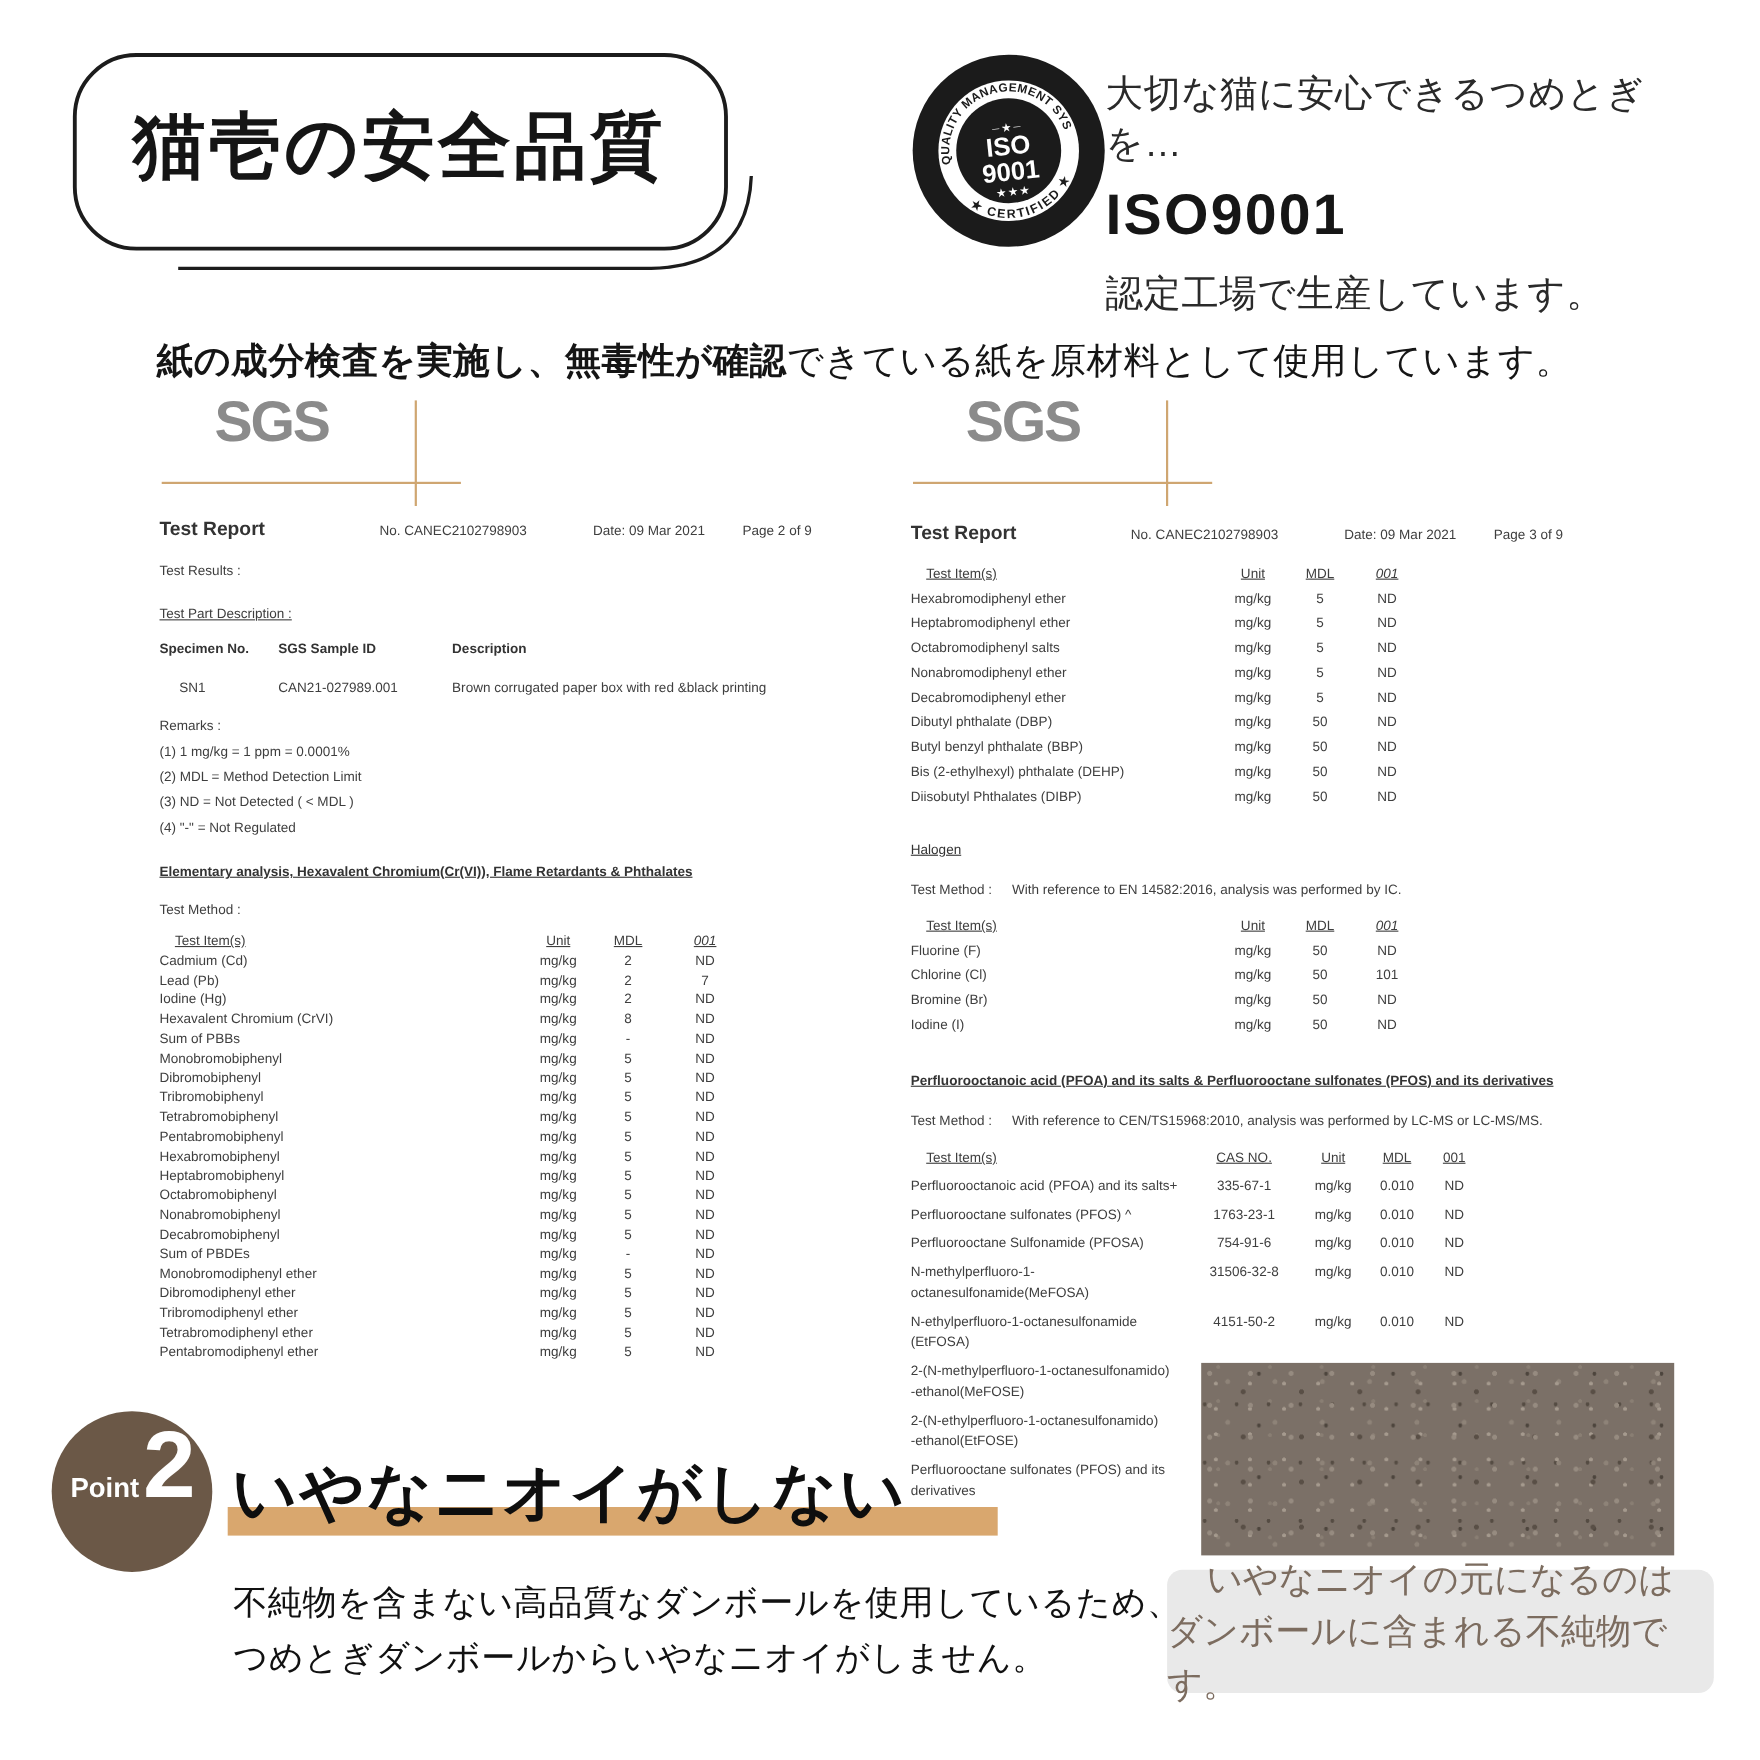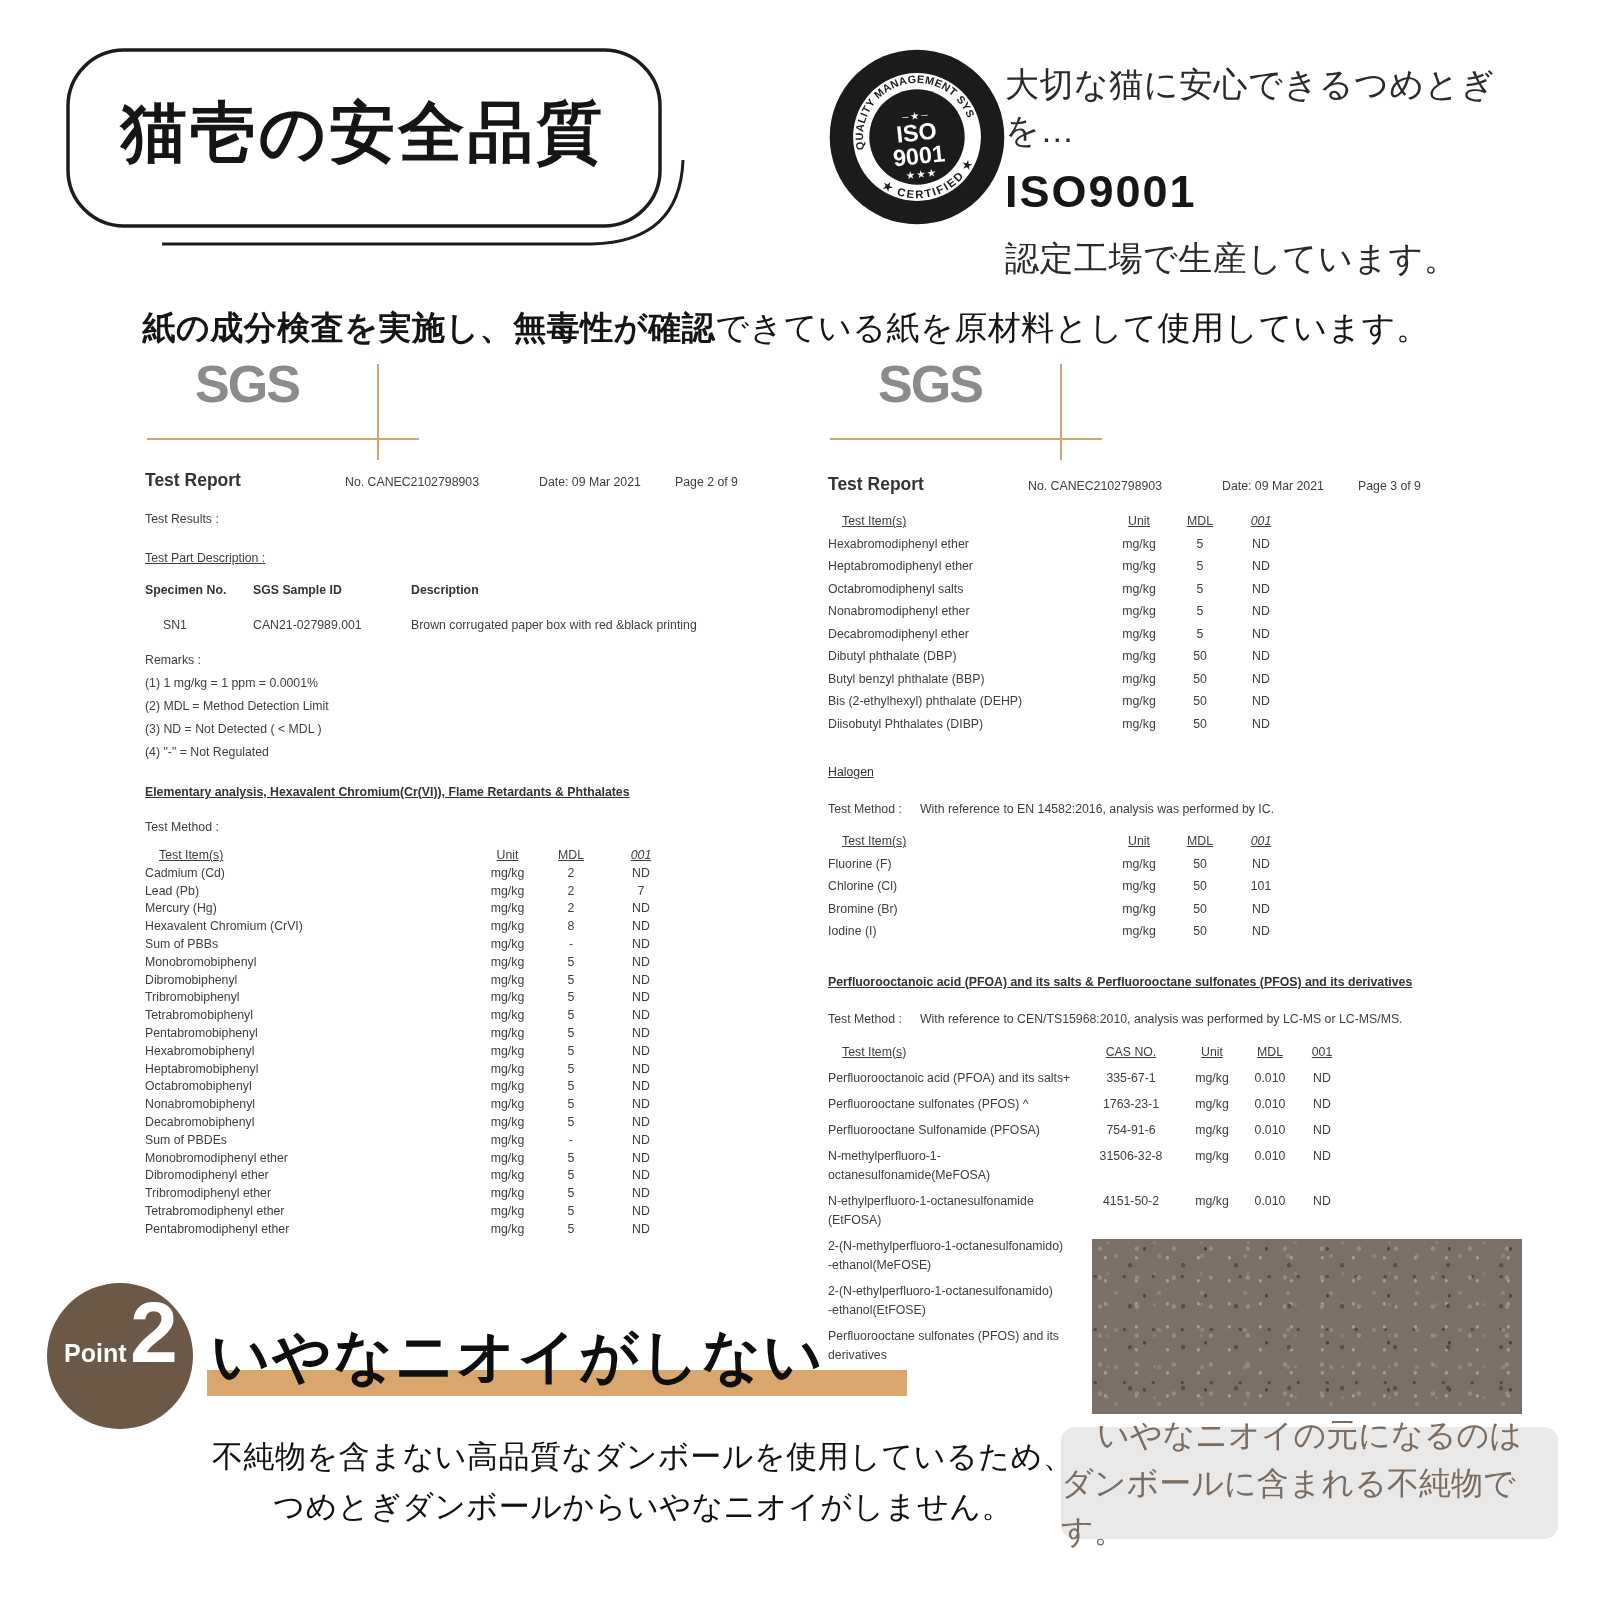--- a/index.html
+++ b/index.html
@@ -9,21 +9,21 @@
   
   .title-frame{position:absolute;left:60px;top:40px;}
   .title-text{position:absolute;left:60px;top:40px;width:606px;height:185px;
     display:flex;align-items:center;justify-content:center;
     font-size:66px;font-weight:800;letter-spacing:3px;color:#151515;}
 
   
   .iso-badge{position:absolute;left:827px;top:46px;width:180px;height:182px;}
   .iso-text{position:absolute;left:1005px;top:62px;width:520px;}
   .iso-lead{font-size:34px;color:#2a2a2a;letter-spacing:0.5px;}
-  .iso-name{font-size:45px;font-weight:800;color:#161616;margin-top:12px;letter-spacing:2px;}
+  .iso-name{font-size:52px;font-weight:800;color:#161616;margin-top:12px;letter-spacing:2px;}
   .iso-desc{font-size:34px;color:#2a2a2a;margin-top:18px;letter-spacing:0.5px;}
 
   
   .intro{position:absolute;left:0;top:306px;width:1600px;text-align:center;
     font-size:33px;color:#151515;transform:translateX(-14px);letter-spacing:0.5px;}
   .intro b{font-weight:800;text-align:center;}
 
   
   .report{position:absolute;width:640px;font-size:12.3px;color:#3e3e3e;line-height:17px;}
   .rep-left{left:145px;top:372px;}
@@ -73,21 +73,21 @@
   
   .p2-circle{position:absolute;left:47px;top:1283px;width:146px;height:146px;border-radius:50%;
     background:#6b5847;}
   .p2-label{position:absolute;left:17px;top:56px;color:#fff;font-size:25px;font-weight:bold;}
   .p2-num{position:absolute;left:83px;top:6px;color:#fff;font-size:86px;font-weight:800;line-height:1;}
   .p2-headwrap{position:absolute;left:207px;top:1318px;width:720px;height:90px;}
   .p2-bar{position:absolute;left:0;top:52px;width:700px;height:26px;background:#d9a76e;}
   .p2-heading{position:absolute;left:4px;top:0;font-size:58px;font-weight:800;color:#0e0e0e;
     letter-spacing:2px;}
   .p2-body{position:absolute;left:212px;top:1432px;font-size:31px;color:#111;line-height:50px;
-    letter-spacing:0.5px;text-align:center;}
+    letter-spacing:0.5px;}
 
   .cardboard{position:absolute;left:1092px;top:1239px;width:430px;height:175px;
     background-color:#7b7067;
     background-image:
       radial-gradient(circle at 21% 33%, #968b80 0 2px, rgba(0,0,0,0) 2.5px),
       radial-gradient(circle at 72% 64%, #594f46 0 2px, rgba(0,0,0,0) 2.5px),
       radial-gradient(circle at 43% 82%, #a59a8e 0 1.5px, rgba(0,0,0,0) 2px),
       radial-gradient(circle at 86% 21%, #4d453d 0 1.5px, rgba(0,0,0,0) 2px),
       radial-gradient(circle at 56% 46%, #8e8378 0 2px, rgba(0,0,0,0) 2.5px),
       radial-gradient(circle at 11% 71%, #554c43 0 1.5px, rgba(0,0,0,0) 2px),
@@ -199,21 +199,21 @@
             <span class="c-mdl">2</span>
             <span class="c-val">ND</span>
           </div>
           <div class="trow">
             <span class="c-name">Lead (Pb)</span>
             <span class="c-unit">mg/kg</span>
             <span class="c-mdl">2</span>
             <span class="c-val">7</span>
           </div>
           <div class="trow">
-            <span class="c-name">Mercury (Hg)</span>
+            <span class="c-name">Iodine (Hg)</span>
             <span class="c-unit">mg/kg</span>
             <span class="c-mdl">2</span>
             <span class="c-val">ND</span>
           </div>
           <div class="trow">
             <span class="c-name">Hexavalent Chromium (CrVI)</span>
             <span class="c-unit">mg/kg</span>
             <span class="c-mdl">8</span>
             <span class="c-val">ND</span>
           </div>

